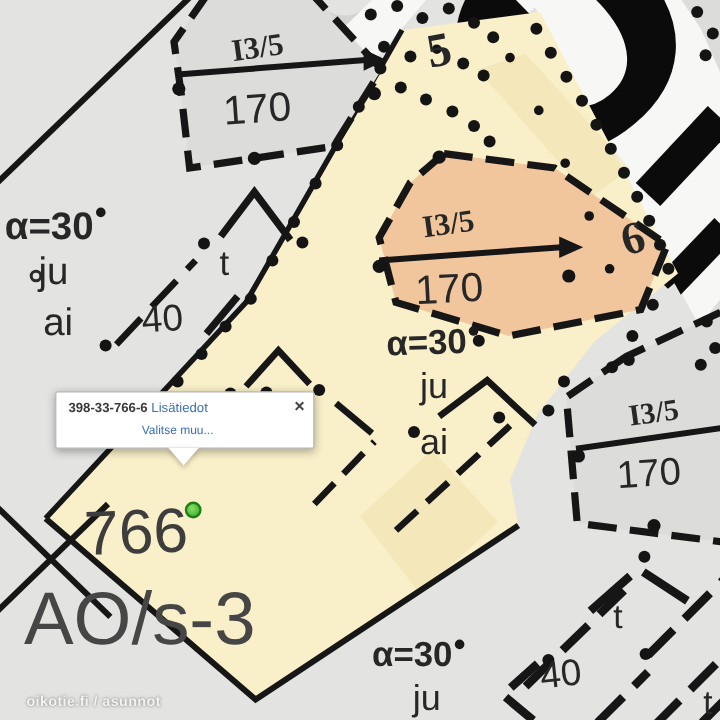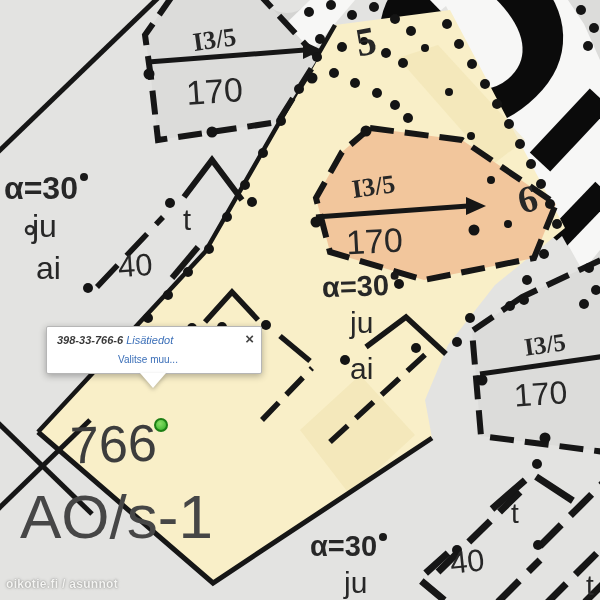--- a/index.html
+++ b/index.html
@@ -10,36 +10,36 @@
        font-family:"Liberation Sans", sans-serif;}
   .serif{font-family:"Liberation Serif", serif;font-weight:bold;}
   .bold{font-weight:bold;}
   .big-num{color:#3d3d3d;}
   .deg{display:inline-block;width:8px;height:8px;background:#1a1a1a;border-radius:50%;
        vertical-align:top;margin:1px 0 0 2px;}
   
   .popup{position:absolute;left:46px;top:326px;width:216px;background:#fff;
          border:1px solid #b6b6b6;border-radius:2px;box-shadow:0 2px 7px rgba(0,0,0,.3);
          padding:7px 10px 6px 10px;box-sizing:border-box;z-index:30;}
-  .popup-head{font-size:11px;color:#3a3a3a;font-weight:bold;font-style:italic;}
+  .popup-head{font-size:11px;color:#3a3a3a;font-weight:bold;}
   .popup-head a{font-weight:normal;}
   .popup a{color:#3b6fb8;text-decoration:none;font-size:11px;}
   .popup-close{position:absolute;right:7px;top:4px;font-size:15px;font-weight:bold;
                color:#454545;cursor:pointer;line-height:1;}
   .popup-body{margin-top:10px;font-size:9.5px;color:#333;line-height:13.5px;}
   .popup-action{text-align:center;margin:3px 12px 0 0;}
   .popup-action a{font-size:10px;}
   .popup-arrow{position:absolute;left:93px;top:100%;width:0;height:0;
                border-left:13px solid transparent;border-right:13px solid transparent;
                border-top:15px solid #fff;filter:drop-shadow(0 2px 2px rgba(0,0,0,.25));}
   
   .marker{position:absolute;left:154px;top:418px;width:14px;height:14px;border-radius:50%;
           background:radial-gradient(circle at 40% 35%, #8ade66, #2fae25);
           border:2px solid #1d7f15;box-sizing:border-box;z-index:20;}
-  .watermark{position:absolute;left:6px;top:577px;font-size:12px;font-weight:bold;
+  .watermark{position:absolute;left:22px;top:577px;font-size:12px;font-weight:bold;
              color:#f4f4f2;text-shadow:0 0 3px #979795,0 0 1px #8a8a88;letter-spacing:.3px;z-index:25;}
 </style>
 </head>
 <body>
 
 <div class="stage">
 
   <svg width="600" height="600" viewBox="0 0 600 600">
 
     <rect x="0" y="0" width="600" height="600" fill="#e3e3e1"></rect>
@@ -212,21 +212,21 @@
   <div class="lbl" style="left:350px;top:354px;font-size:30px">ai</div>
   <div class="lbl serif" style="left:518px;top:180px;font-size:38px;transform:rotate(-15deg)">6</div>
 
   <div class="lbl bold" style="left:4px;top:172px;font-size:32px"><span>α=30</span><span class="deg"></span></div>
   <div class="lbl" style="left:32px;top:210px;font-size:32px">ju</div>
   <div class="lbl" style="left:36px;top:252px;font-size:32px">ai</div>
   <div class="lbl" style="left:183px;top:206px;font-size:29px">t</div>
   <div class="lbl" style="left:118px;top:250px;font-size:31px;transform:rotate(-4deg)">40</div>
 
   <div class="lbl big-num" style="left:70px;top:418px;font-size:52px;transform:rotate(-2deg)">766</div>
-  <div class="lbl big-num" style="left:20px;top:486px;font-size:62px;color:#464646">AO/s-1</div>
+  <div class="lbl big-num" style="left:20px;top:486px;font-size:62px;color:#464646">AO/s-3</div>
 
   <div class="lbl serif" style="left:524px;top:332px;font-size:25px;transform:rotate(-8deg)">I3/5</div>
   <div class="lbl" style="left:514px;top:378px;font-size:32px;transform:rotate(-4deg)">170</div>
 
   <div class="lbl bold" style="left:310px;top:532px;font-size:29px"><span>α=30</span><span class="deg"></span></div>
   <div class="lbl" style="left:344px;top:568px;font-size:30px">ju</div>
   <div class="lbl" style="left:511px;top:500px;font-size:28px">t</div>
   <div class="lbl" style="left:450px;top:546px;font-size:31px;transform:rotate(-6deg)">40</div>
   <div class="lbl" style="left:586px;top:572px;font-size:28px">t</div>
 

